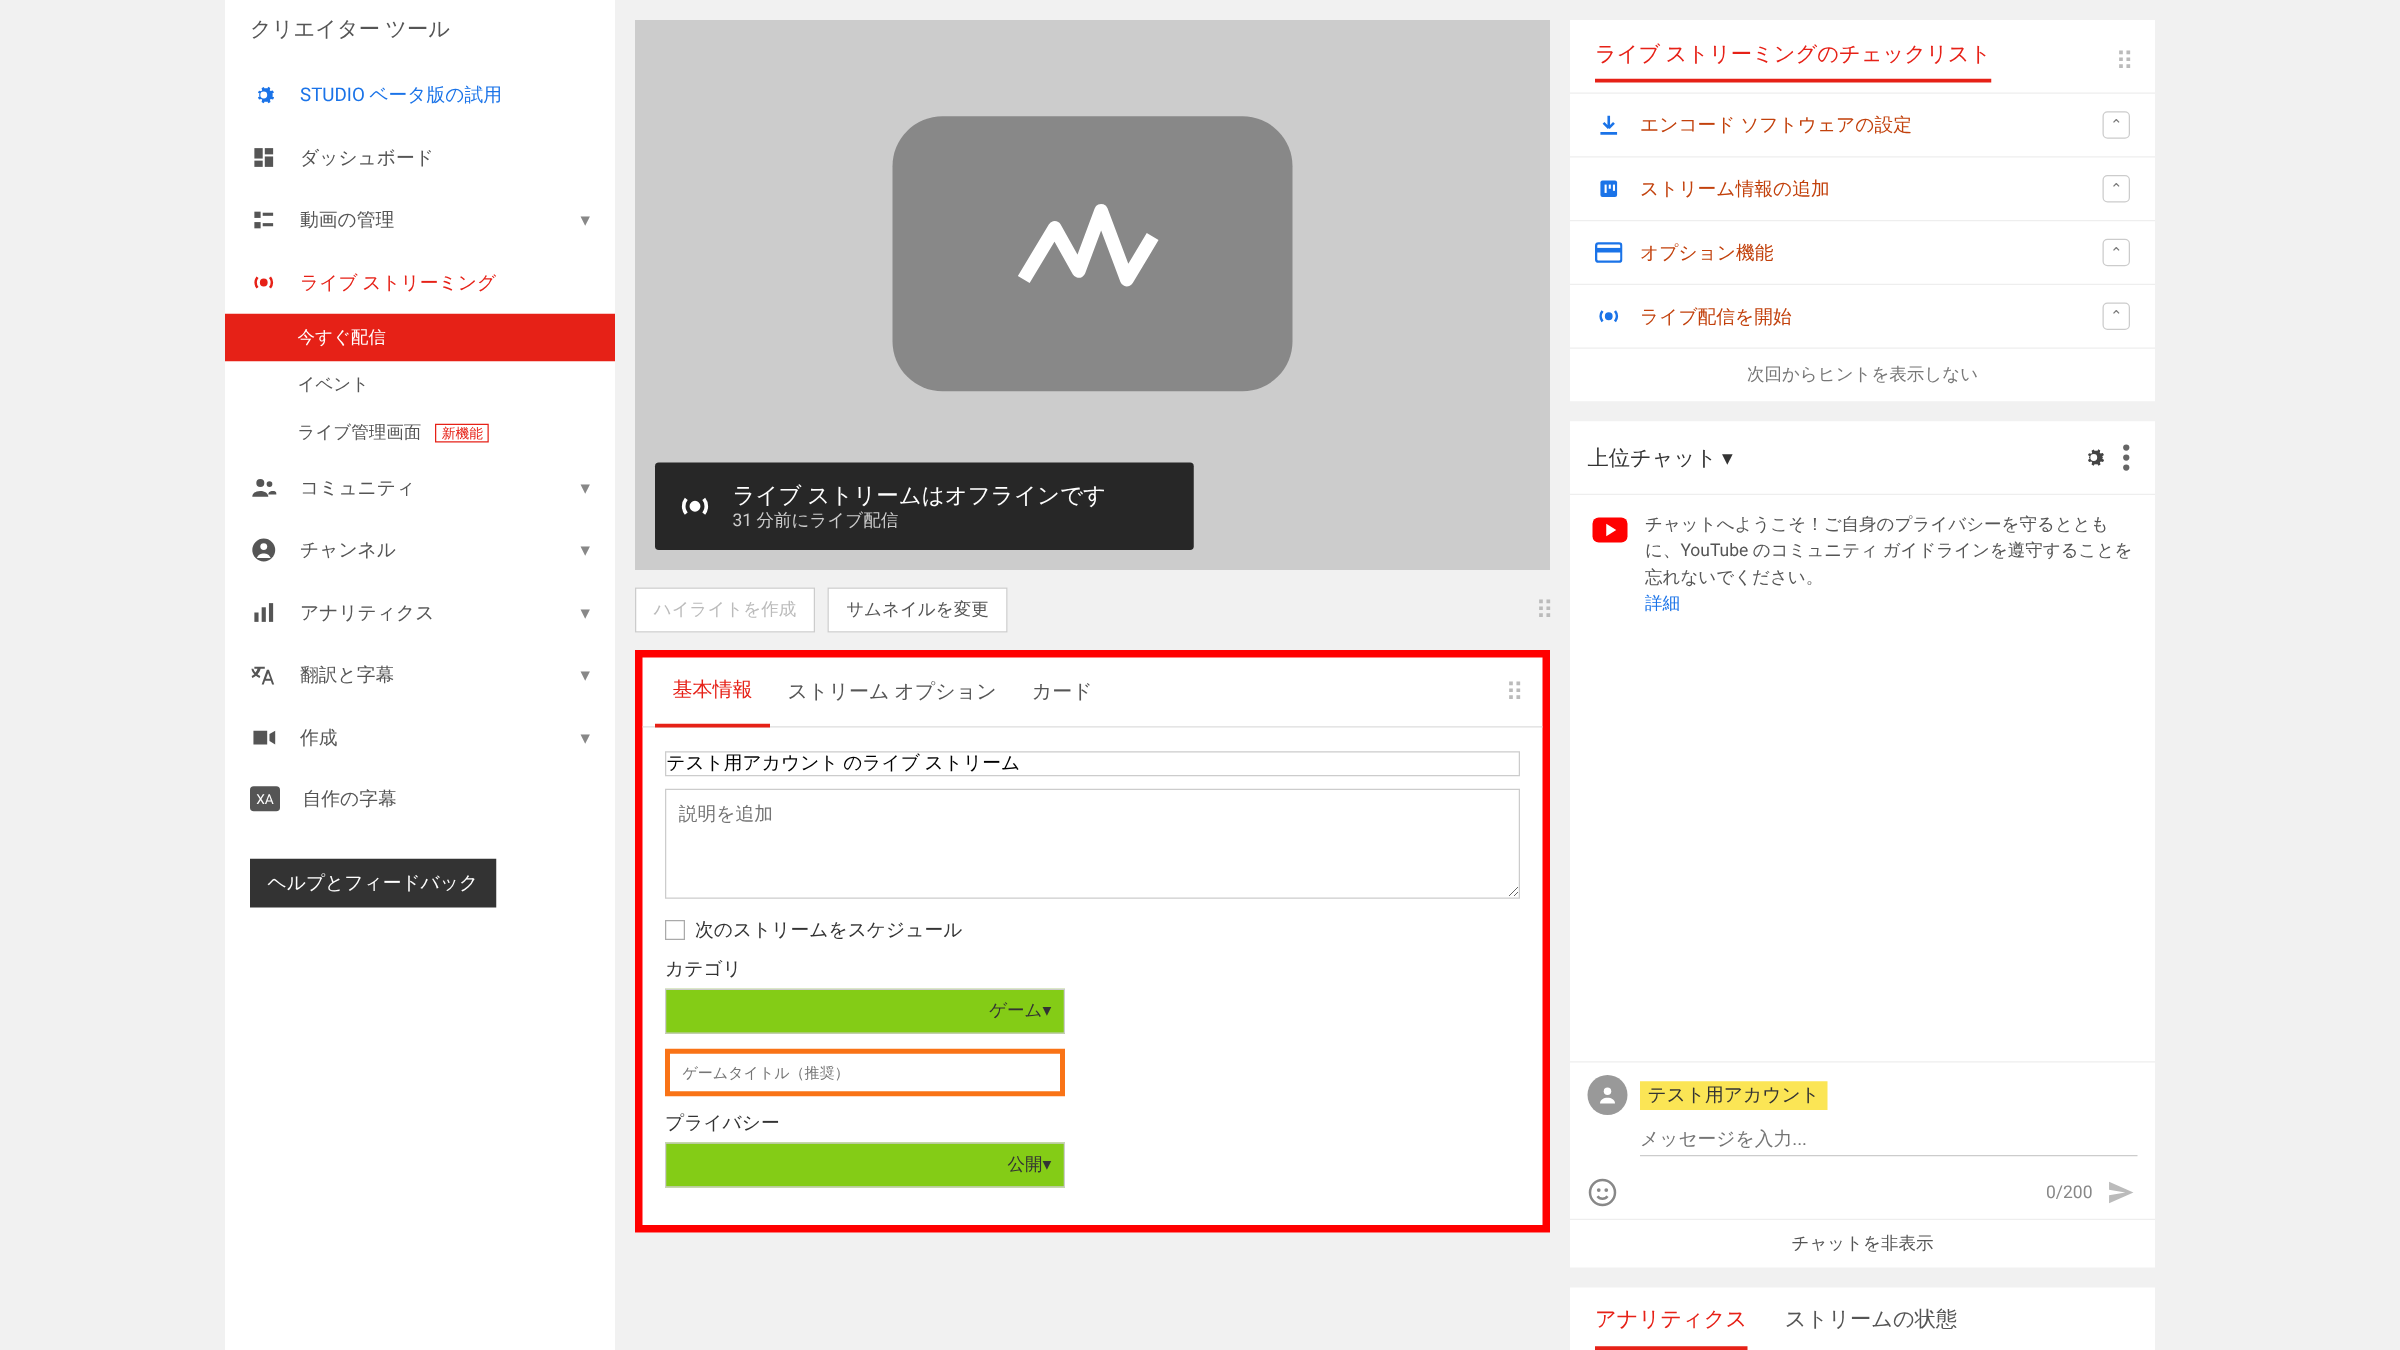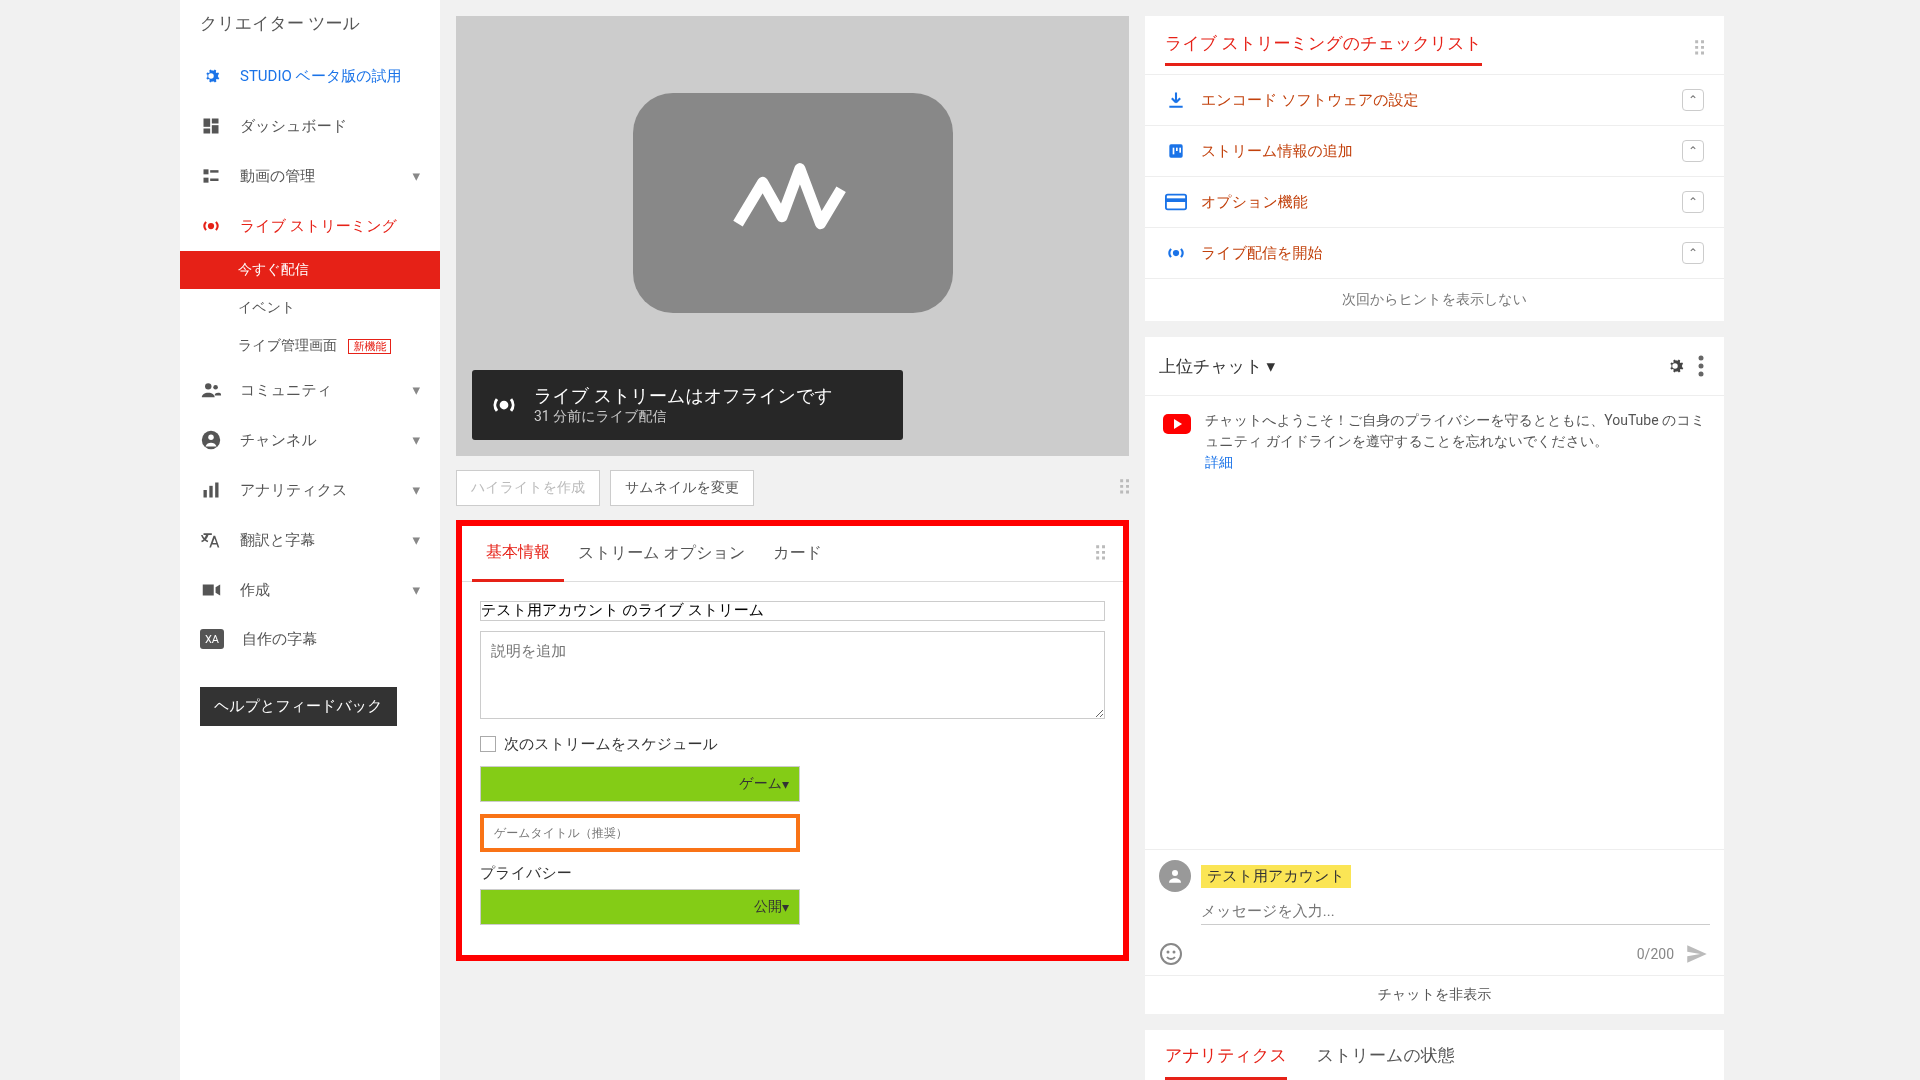--- a/index.html
+++ b/index.html
@@ -1,18 +1,18 @@
 <!DOCTYPE html>
 <html><head>
 <meta charset="utf-8">
 <style>
 * { margin: 0; padding: 0; box-sizing: border-box; font-family: Roboto, Arial, "Hiragino Kaku Gothic ProN", Meiryo, sans-serif; }
 body { background: #f1f1f1; width: 1920px; height: 1080px; overflow: hidden; color: #333; }
 .container { display: flex; width: 100%; height: 100%; padding: 0 180px; }
-.sidebar { width: 260px; background: #fff; flex-shrink: 0; padding: 12px 0 20px; }
+.sidebar { width: 312px; background: #fff; flex-shrink: 0; padding: 12px 0 20px; }
 .sidebar-title { font-size: 17px; color: #555; padding: 0 20px 16px; font-weight: 400; }
 .side-item { display: flex; align-items: center; gap: 18px; padding: 14px 20px; cursor: pointer; color: #555; font-size: 15px; }
 .side-item .icon { width: 22px; height: 22px; display: inline-flex; align-items: center; justify-content: center; flex-shrink:0; }
 .side-item.studio { color: #1a73e8; font-size: 15px; }
 .side-item.live { color: #e62117; }
 .side-item .chev { margin-left: auto; color: #888; }
 .sub-items { padding-left: 0; }
 .sub-item { padding: 10px 20px 10px 58px; font-size: 14px; color: #555; cursor: pointer; }
 .sub-item.active { background: #e62117; color: #fff; }
 .sub-item .badge-new { border: 1px solid #e62117; color: #e62117; font-size: 11px; padding: 0 4px; margin-left: 8px; }
@@ -40,21 +40,21 @@
 .tab.active { color: #e62117; border-bottom: 3px solid #e62117; margin-bottom:-1px; font-weight:500; }
 .tabs .drag-icon { margin-left:auto; padding-right:8px; }
 .form-body { padding: 18px; }
 .text-input { width: 100%; border: 1px solid #ccc; font-size: 15px; margin-bottom: 10px; }
 .text-area { width: 100%; border: 1px solid #ccc; padding: 10px; font-size: 15px; height: 88px; resize: vertical; margin-bottom: 12px; }
 .check-row { display:flex; align-items:center; gap:8px; font-size:15px; margin-bottom:12px; }
 .checkbox { width:16px; height:16px; border:1px solid #aaa; }
 .field-label { font-size:15px; margin-bottom:6px; color:#333; }
 .select-fake { width:320px; border:1px solid #ccc; background:#84cc16; padding:8px 10px; font-size:14px; display:flex; justify-content:flex-end; align-items:center; margin-bottom:12px; cursor:pointer; }
 .small-input { width:320px; border:4px solid #f97316; padding:8px 10px; font-size:12px; margin-bottom:12px; }
-.right-col { width: 579px; flex-shrink:0; display:flex; flex-direction:column; gap:16px; margin-top:16px; }
+.right-col { width: 468px; flex-shrink:0; display:flex; flex-direction:column; gap:16px; margin-top:16px; }
 .checklist { background:#fff; }
 .check-header { display:flex; justify-content:space-between; align-items:center; padding:16px 20px 8px; }
 .check-title { color:#e62117; font-size:17px; border-bottom:3px solid #e62117; padding-bottom:8px; font-weight:500; }
 .check-item { display:flex; align-items:center; gap:14px; padding:14px 20px; border-top:1px solid #eee; cursor:pointer; }
 .check-item .ci-icon { width:22px; height:22px; display:flex; align-items:center; justify-content:center; }
 .check-item .ci-label { font-size:15px; color:#c2410c; flex:1; }
 .collapse-icon { width:22px; height:22px; border:1px solid #ccc; border-radius:4px; display:flex; align-items:center; justify-content:center; font-size:12px; color:#777; }
 .hint-hide { text-align:center; padding:12px; font-size:14px; color:#777; border-top:1px solid #eee; cursor:pointer; }
 .chat-panel { background:#fff; flex:1; display:flex; flex-direction:column; }
 .chat-header { display:flex; align-items:center; padding:12px 14px; border-bottom:1px solid #eee; }
@@ -244,20 +244,21 @@
           <div class="tab">カード</div>
           <span class="drag-icon">⠿</span>
         </div>
         <div class="form-body">
           <input class="text-input" value="テスト用アカウント のライブ ストリーム" style="">
           <textarea class="text-area" placeholder="説明を追加" style=""></textarea>
           <div class="check-row">
             <span class="checkbox"></span>
             <span>次のストリームをスケジュール</span>
           </div>
+          <div class="field-label">カテゴリ</div>
           <div class="select-fake">
             <span>ゲーム</span>
             <span>▾</span>
           </div>
           <input class="small-input" placeholder="ゲームタイトル（推奨）" style="">
           <div class="field-label">プライバシー</div>
           <div class="select-fake">
             <span>公開</span>
             <span>▾</span>
           </div>

